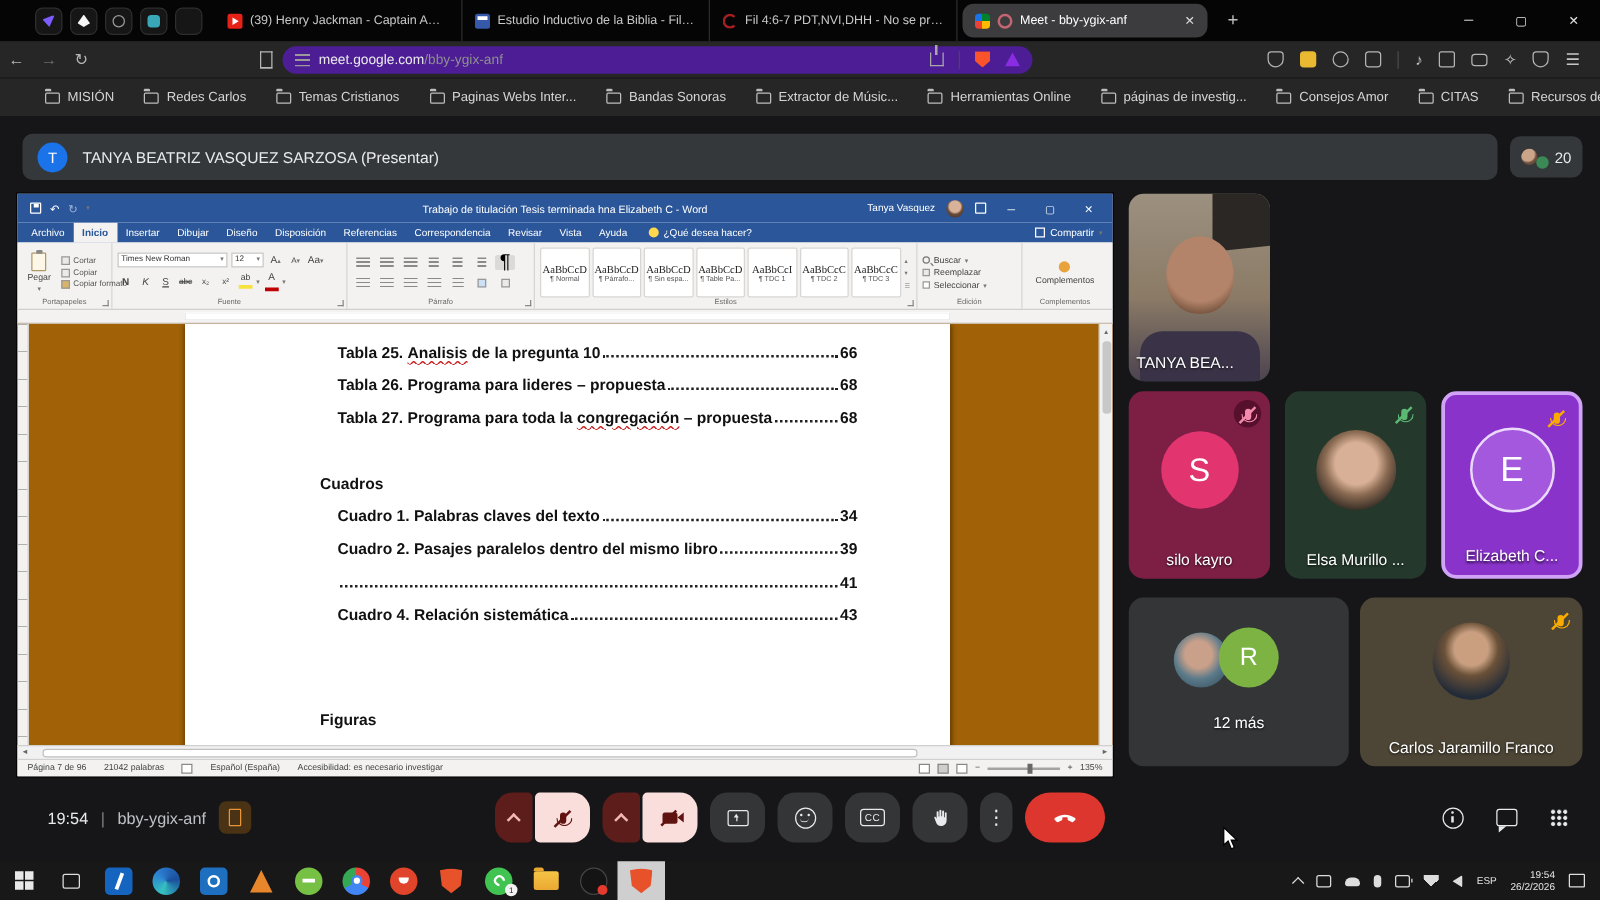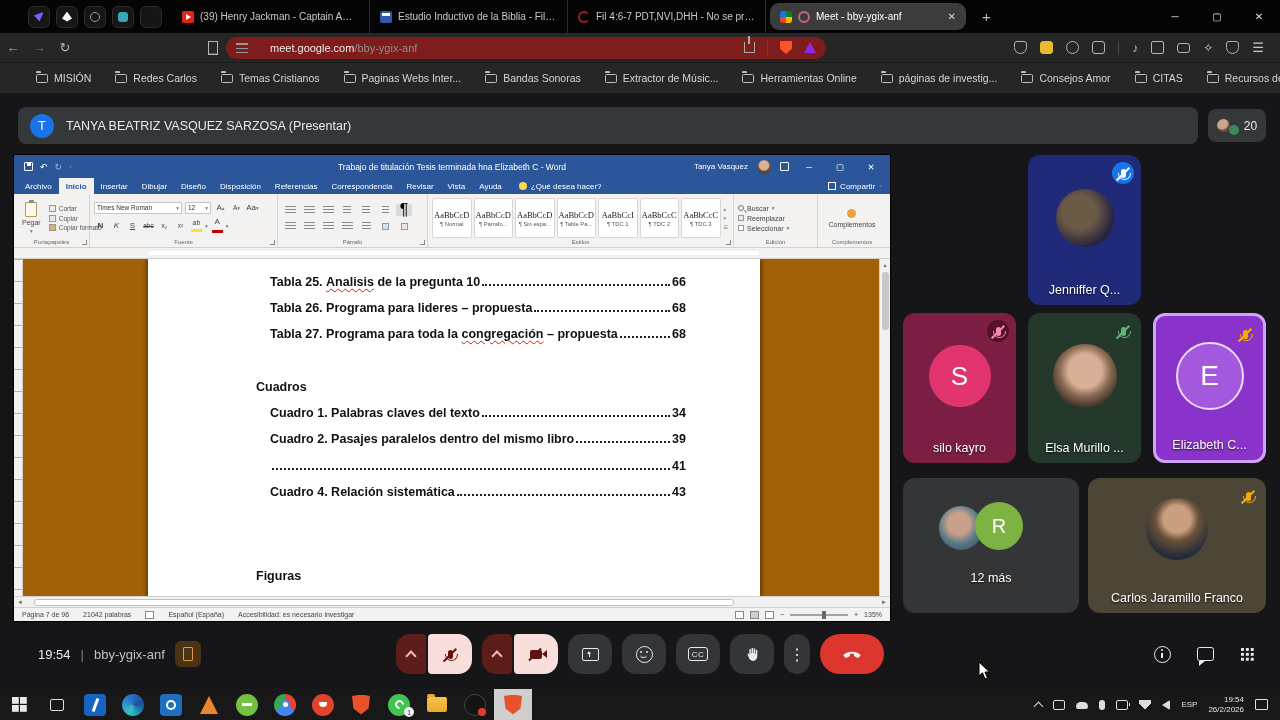--- a/index.html
+++ b/index.html
@@ -24,21 +24,21 @@
   .tclose{color:#d8d8d8;font-size:10px;margin-left:auto}
   .newtab{color:#bdbdbd;font-size:15px;padding:0 12px}
   .winctl{margin-left:auto;display:flex;align-items:center;color:#e3e3e3;font-size:10px}
   .winctl span{width:42px;text-align:center}
 
   
   .addrbar{position:absolute;left:0;top:33px;width:1280px;height:29px;background:#262626;display:flex;align-items:center}
   .navg{color:#b5b5b5;font-size:13px;width:26px;text-align:center}
   .bmflag{width:10px;height:13px;border:1.4px solid #b5b5b5;border-bottom:none;position:relative;margin:0 8px 0 130px}
   .bmflag::after{content:"";position:absolute;left:-1.4px;bottom:-5px;border-left:5px solid transparent;border-right:5px solid transparent;border-top:4px solid #262626;box-shadow:0 -1.4px 0 #b5b5b5}
-  .urlfield{display:flex;align-items:center;gap:22px;background:#7f1d1d;border-radius:14px;height:22px;padding:0 10px;width:600px;font-size:11px}
+  .urlfield{display:flex;align-items:center;gap:7px;background:#4c1d95;border-radius:14px;height:22px;padding:0 10px;width:600px;font-size:11px}
   .tuneic{width:12px;height:10px;background:repeating-linear-gradient(180deg,#9a9a9a 0 1.6px,transparent 1.6px 4.6px)}
   .urldom{color:#eaeaea}.urlpath{color:#8f8f8f}
   .ufr{margin-left:auto;display:flex;gap:12px;align-items:center}
   .shareic{width:11px;height:11px;border:1.3px solid #a9a9a9;border-top:none;position:relative}
   .shareic::after{content:"";position:absolute;left:3.2px;top:-6px;width:1.6px;height:8px;background:#a9a9a9}
   .bshield{width:12px;height:13px;background:#fb542b;clip-path:polygon(0 0,100% 0,100% 60%,50% 100%,0 60%)}
   .btri{width:0;height:0;border-left:6px solid transparent;border-right:6px solid transparent;border-bottom:11px solid #8a2ce2}
   .extrow{margin-left:auto;display:flex;align-items:center;gap:13px;padding-right:16px;color:#c5c5c5;font-size:12px}
   .exg{width:13px;height:13px;border:1.4px solid #b5b5b5;border-radius:3px}
   .exg.fill{background:#e8b931;border-color:#e8b931}
@@ -604,26 +604,25 @@
           <span>−</span>
           <span class="ztrack">
               <span class="zthumb"></span>
             </span>
           <span>+</span>
           <span>135%</span>
         </span>
       </div>
     </div>
 
-    <div class="tile" style="left:1028px;top:62px;width:113px;height:150px;background:#202a78">
-      <span class="mico" style="background:#1a73e8">
-          <span class="mic"></span>
-        </span>
-      <span class="avcirc" style="width:58px;height:58px;background:radial-gradient(circle at 40% 40%,#6a5a46 0 35%,#2a2340 70%,#181430 100%)"></span>
-      <span class="tname">Jenniffer Q...</span>
+    <div class="tile" style="left:903px;top:62px;width:113px;height:150px;background:linear-gradient(180deg,#9c9080 0%,#8b7b66 55%,#4b4350 100%)">
+      <span class="abs" style="right:0;top:0;width:46px;height:52px;background:#2b2724;transform:skewY(-6deg) translateY(-8px)"></span>
+      <span class="vhead" style="top:34px;width:54px;height:62px;background:radial-gradient(circle at 50% 42%,#b3846a 0 58%,#7e5a44 78%,#4f3b2e 100%)"></span>
+      <span class="vbody" style="bottom:-6px;width:96px;height:46px;background:#3a3347"></span>
+      <span class="tname left">TANYA BEA...</span>
     </div>
 
     <div class="tile" style="left:903px;top:220px;width:113px;height:150px;background:#7d1f45">
       <span class="mico" style="background:#56102c;color:#f28bac">
           <span class="mic"></span>
         </span>
       <span class="avcirc initial" style="width:62px;height:62px;background:#e23570;font-size:26px">S</span>
       <span class="tname">silo kayro</span>
     </div>
     <div class="tile" style="left:1028px;top:220px;width:113px;height:150px;background:#24392c">

